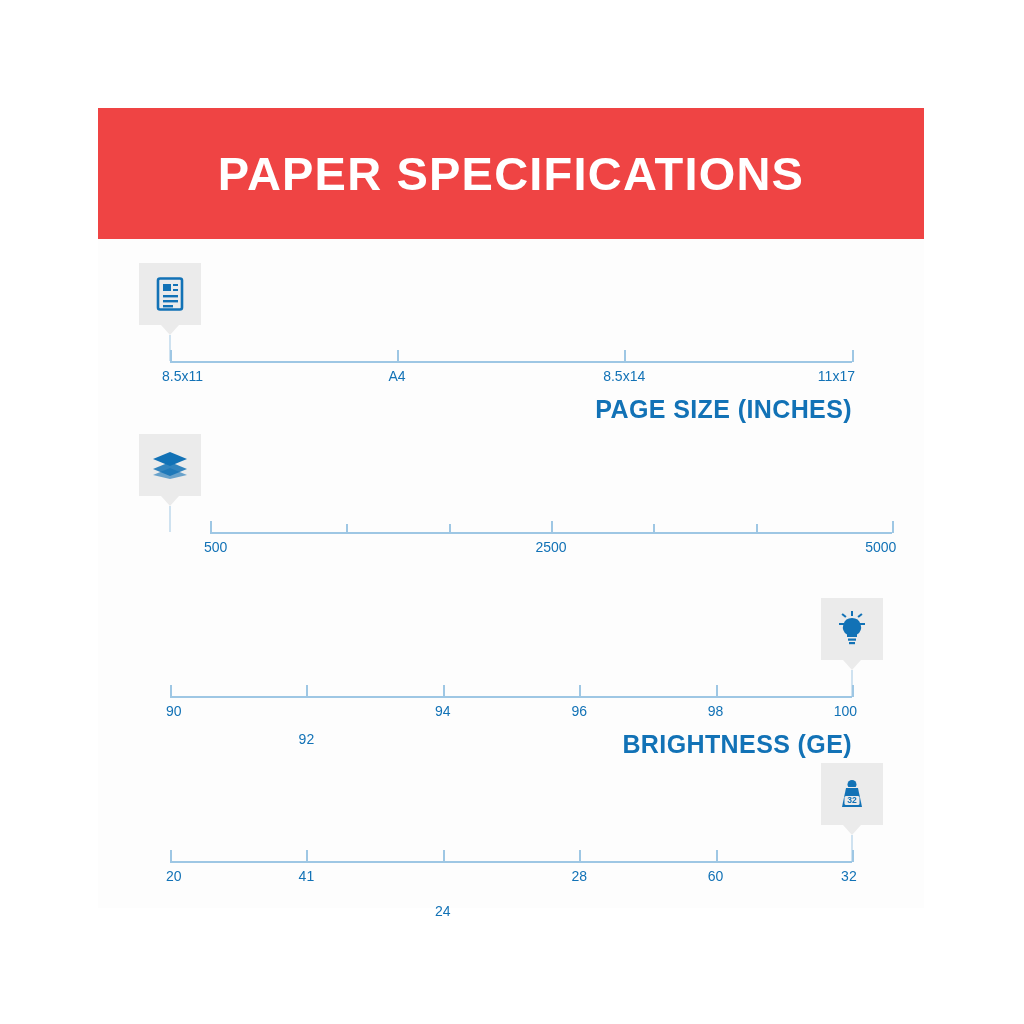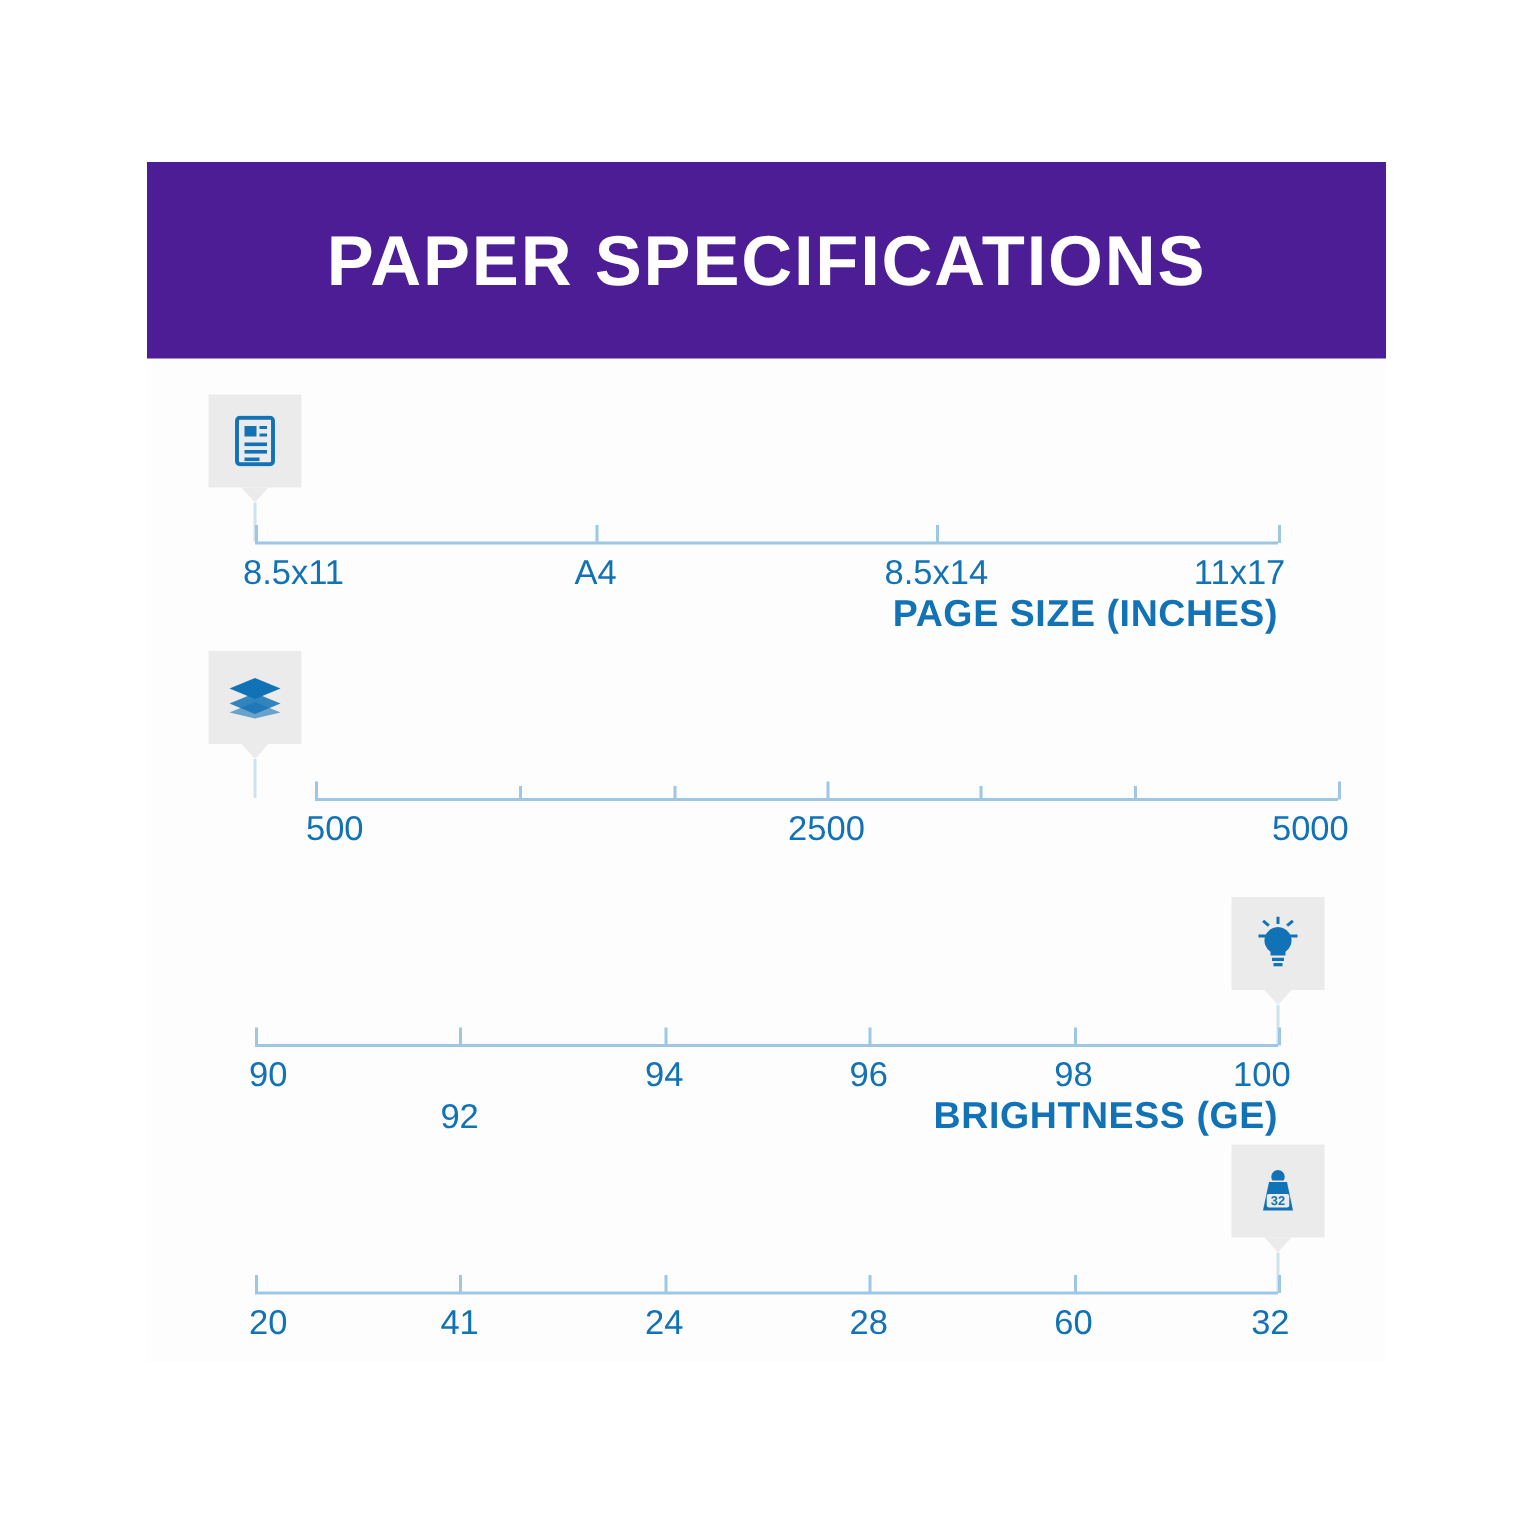--- a/index.html
+++ b/index.html
@@ -28,21 +28,21 @@
     width: 826px;
     height: 800px;
     background: #fdfdfd;
   }
   .header {
     position: absolute;
     left: 0;
     top: 0;
     width: 826px;
     height: 131px;
-    background: #4c1d95;
+    background: #ef4444;
     display: flex;
     align-items: center;
     justify-content: center;
   }
   .header-title {
     color: #ffffff;
     font-size: 47px;
     font-weight: bold;
     letter-spacing: 1.2px;
     text-align: center;
@@ -77,21 +77,21 @@
   }
   .tick.minor {
     top: -8px;
     height: 9px;
   }
   .tlabel {
     position: absolute;
     top: 7px;
     transform: translateX(-50%);
     color: #1272b6;
-    font-size: 23px;
+    font-size: 14px;
     font-weight: normal;
     white-space: nowrap;
   }
   .axis-title {
     position: absolute;
     right: 72px;
     color: #1272b6;
     font-size: 25px;
     font-weight: bold;
     letter-spacing: 0.4px;
@@ -259,21 +259,21 @@
         <div class="axis-line"></div>
         <div class="tick" style="left:0%;"></div>
         <div class="tick" style="left:20%;"></div>
         <div class="tick" style="left:40%;"></div>
         <div class="tick" style="left:60%;"></div>
         <div class="tick" style="left:80%;"></div>
         <div class="tick" style="left:100%;"></div>
 
         <div class="tlabel" style="left:0%;transform:translateX(-4px);text-align:center;">20</div>
         <div class="tlabel" style="left:20%;">41</div>
-        <div class="tlabel" style="left:40%;">24</div>
+        <div class="tlabel" style="left:40%;margin-top:35px;">24</div>
         <div class="tlabel" style="left:60%;">28</div>
         <div class="tlabel" style="left:80%;">60</div>
         <div class="tlabel" style="left:100%;transform:translateX(-70%);">32</div>
       </div>
 
     </div>
 
   </div>
 </div>
 

